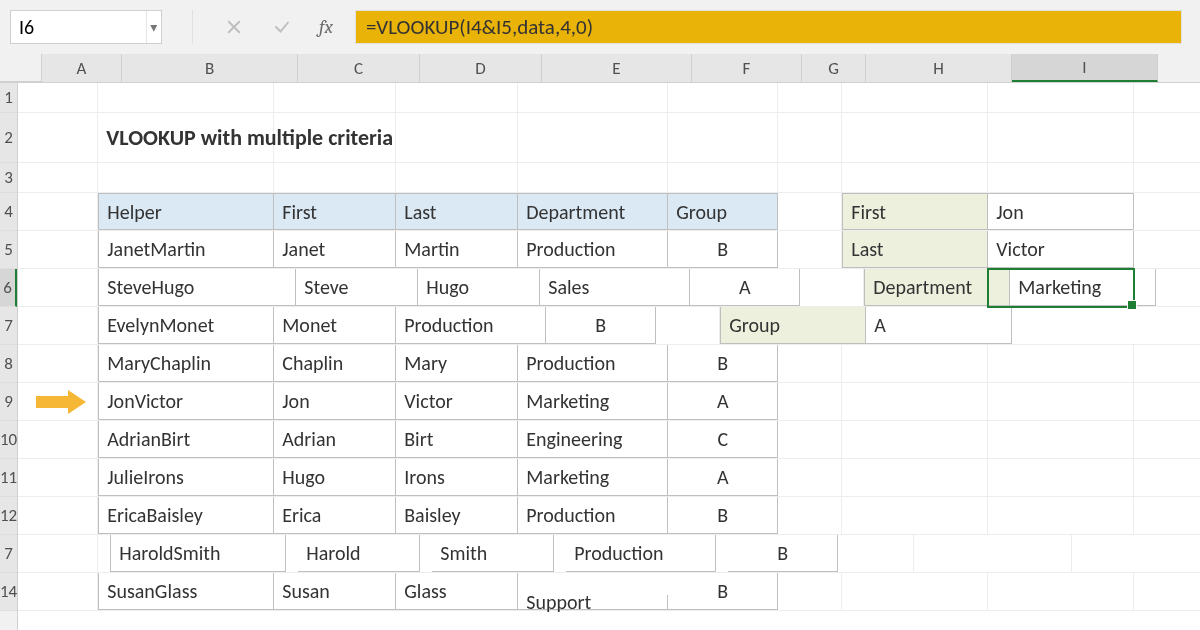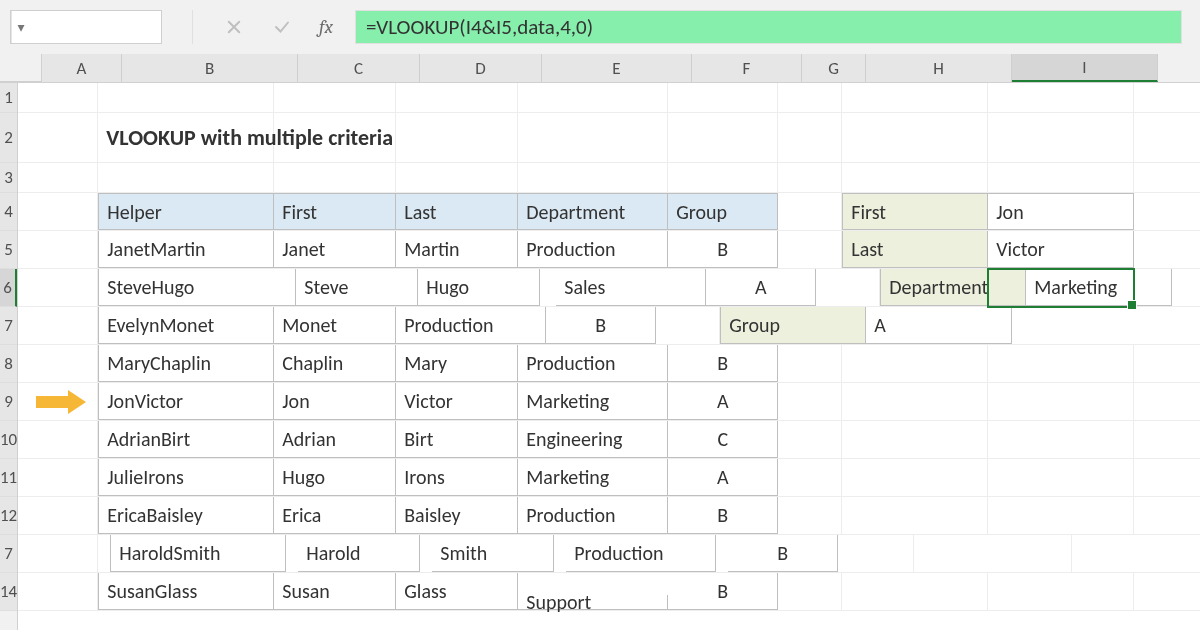--- a/index.html
+++ b/index.html
@@ -75,21 +75,21 @@
     font-style: italic;
     font-family: "Cambria", "Times New Roman", serif;
     color: #6b6b6b;
     font-size: 19px;
     padding-right: 4px;
   }
   .formula-input-wrap {
     flex: 1;
     margin: 10px 18px 10px 0;
     border: 1px solid #e0e0e0;
-    background: #86efac;
+    background: #eab308;
     display: flex;
     align-items: center;
     padding: 0 10px;
   }
   .formula-input-wrap span {
     font-size: 21px;
     color: #333;
   }
 
   
@@ -213,20 +213,21 @@
     z-index: 4;
   }
 </style>
 </head>
 <body>
 
 <div class="app">
 
   <div class="formula-bar">
     <div class="name-box-wrap">
+      <input type="text" value="I6" style="">
       <div class="name-box-dd">▾</div>
     </div>
     <div class="fx-controls">
       <div class="fx-sep"></div>
       <div class="fx-cancel">
         <svg viewBox="0 0 24 24">
             <path d="M5 5 L19 19 M19 5 L5 19" stroke="#bfbfbf" stroke-width="2.6" stroke-linecap="round" fill="none"></path>
           </svg>
       </div>
       <div class="fx-accept">
@@ -333,21 +334,21 @@
             <div class="cell tbl-border-r tbl-border-b center" style="width: 110px;">B</div>
             <div class="cell" style="width: 64px;"></div>
             <div class="cell hdr-olive tbl-border-l tbl-border-r tbl-border-b" style="width: 146px;">Last</div>
             <div class="cell tbl-border-r tbl-border-b" style="width: 146px;">Victor</div>
           </div>
           <div class="row" style="height: 38px;">
             <div class="cell" style="width: 80px;"></div>
             <div class="cell tbl-border-r tbl-border-b tbl-border-l" style="width: 198px;">SteveHugo</div>
             <div class="cell tbl-border-r tbl-border-b" style="width: 122px;">Steve</div>
             <div class="cell tbl-border-r tbl-border-b" style="width: 122px;">Hugo</div>
-            <div class="cell tbl-border-r tbl-border-b" style="width: 150px; margin-left: 16px;">Sales</div>
+            <div class="cell tbl-border-r tbl-border-b" style="width: 150px;">Sales</div>
             <div class="cell tbl-border-r tbl-border-b center" style="width: 110px;">A</div>
             <div class="cell" style="width: 64px;"></div>
             <div class="cell hdr-olive tbl-border-l tbl-border-r tbl-border-b" style="width: 146px;">Department</div>
             <div class="cell tbl-border-r tbl-border-b" style="width: 146px;">Marketing</div>
           </div>
           <div class="row" style="height: 38px;">
             <div class="cell" style="width: 80px;"></div>
             <div class="cell tbl-border-r tbl-border-b tbl-border-l" style="width: 176px;">EvelynMonet</div>
             <div class="cell tbl-border-r tbl-border-b" style="width: 122px;">Monet</div>
             <div class="cell tbl-border-r tbl-border-b" style="width: 150px;">Production</div>

